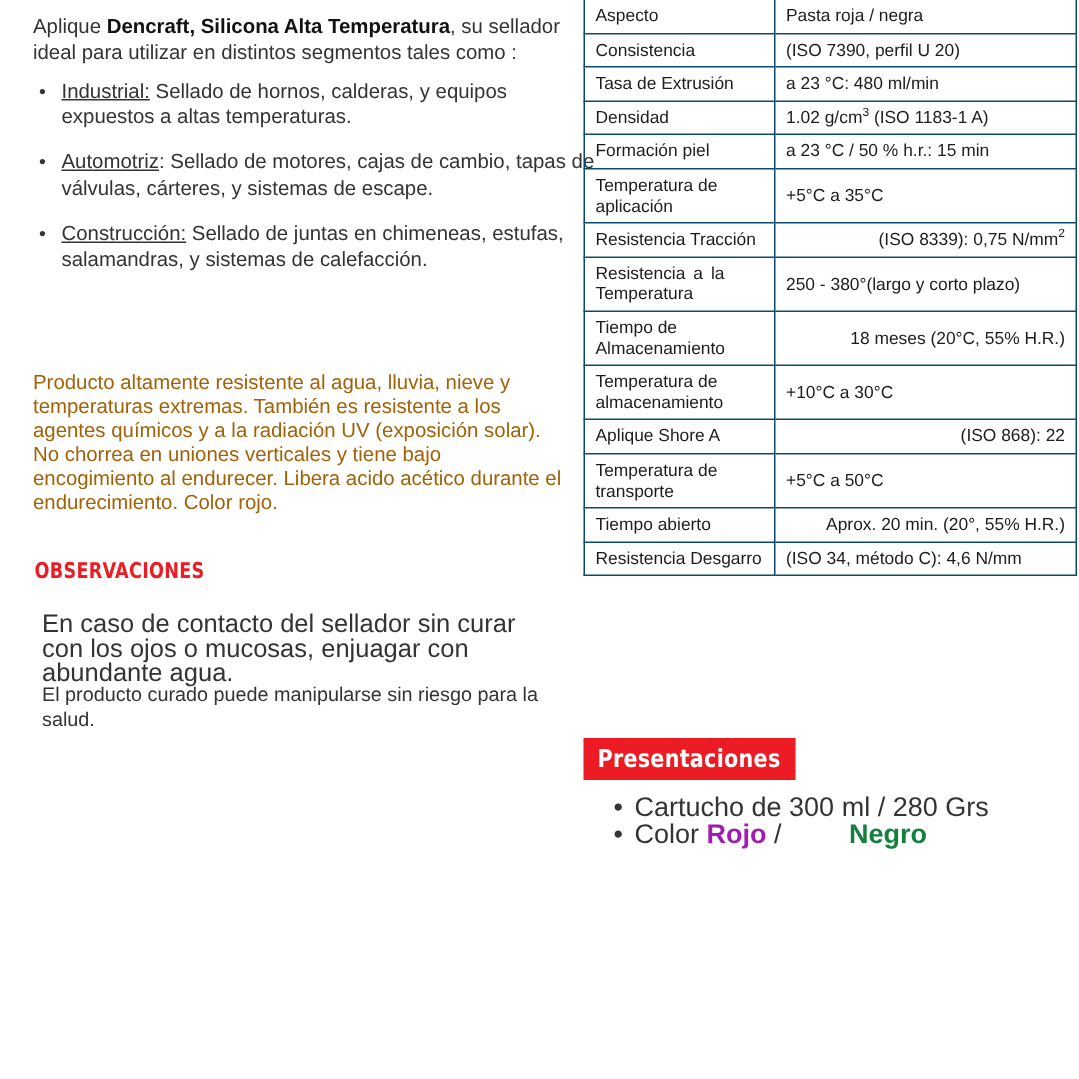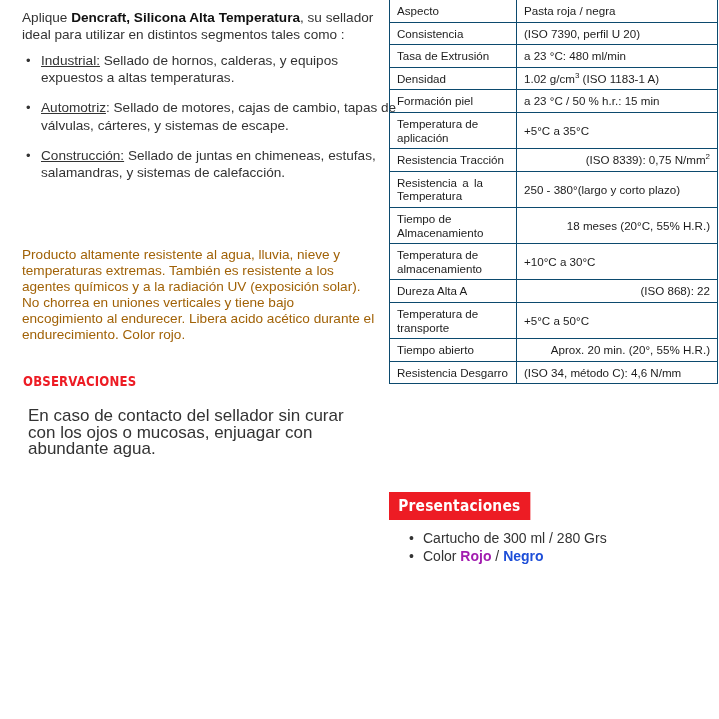--- a/index.html
+++ b/index.html
@@ -168,36 +168,36 @@
     display: inline-block;
   }
 
   ul.pres-list {
     position: absolute;
     left: 22px;
     top: 529px;
     margin: 0;
     padding: 0 0 0 18px;
     list-style: none;
-    font-size: 14px;
+    font-size: 18px;
     line-height: 18px;
     color: #333333;
   }
   ul.pres-list li {
     position: relative;
   }
   ul.pres-list li::before {
     content: "\2022";
     position: absolute;
     left: -14px;
     top: 0;
     color: #333;
   }
   .red-bold { color: #a21caf; font-weight: bold; }
-  .blk-bold { color: #1d4ed8; font-weight: bold; }
+  .blk-bold { color: #15803d; font-weight: bold; margin-left: 40px; }
 </style>
 </head>
 <body>
 
 <div class="page">
 
   <div class="col-left">
 
     <p class="intro">
       <span>Aplique </span><b>Dencraft, Silicona Alta Temperatura</b><span>, su sellador ideal para utilizar en distintos segmentos tales como :</span>
@@ -213,20 +213,21 @@
       <li>
         <span class="u">Construcción:</span><span> </span><span>Sellado de juntas en chimeneas, estufas, salamandras, y sistemas de calefacción.</span>
       </li>
     </ul>
 
     <p class="body-para">Producto altamente resistente al agua, lluvia, nieve y temperaturas extremas. También es resistente a los agentes químicos y a la radiación  UV (exposición solar). No chorrea en uniones verticales y tiene bajo encogimiento al endurecer. Libera acido acético durante el endurecimiento. Color rojo.</p>
 
     <h2 class="section-head">OBSERVACIONES</h2>
 
     <p class="obs-para1">En caso de contacto del sellador sin curar con los ojos o mucosas, enjuagar con abundante agua.</p>
+    <p class="obs-para2">El producto curado puede manipularse sin riesgo para la salud.</p>
 
   </div>
 
   <div class="col-right">
 
     <table class="spec-table">
       <tbody>
           <tr class="clipped-top">
             <td class="k">Aspecto</td>
             <td class="v">Pasta roja / negra</td>
@@ -261,21 +262,21 @@
           </tr>
           <tr>
             <td class="k">Tiempo de Almacenamiento</td>
             <td class="v v-center">18 meses (20°C, 55% H.R.)</td>
           </tr>
           <tr>
             <td class="k">Temperatura de almacenamiento</td>
             <td class="v">+10°C a 30°C</td>
           </tr>
           <tr>
-            <td class="k">Dureza Alta A</td>
+            <td class="k">Aplique Shore A</td>
             <td class="v v-center">(ISO 868): 22</td>
           </tr>
           <tr>
             <td class="k">Temperatura de transporte</td>
             <td class="v">+5°C a 50°C</td>
           </tr>
           <tr>
             <td class="k">Tiempo abierto</td>
             <td class="v v-center">Aprox. 20 min. (20°, 55% H.R.)</td>
           </tr>

